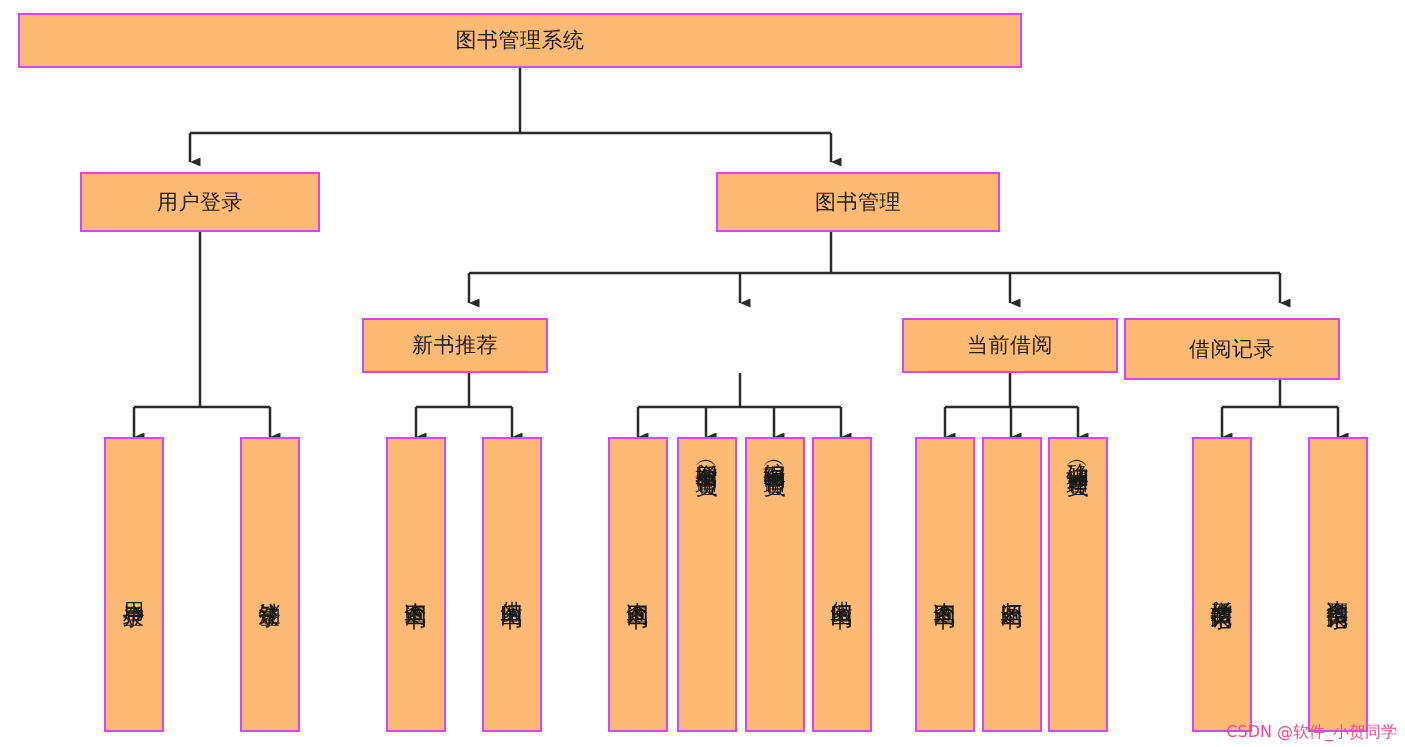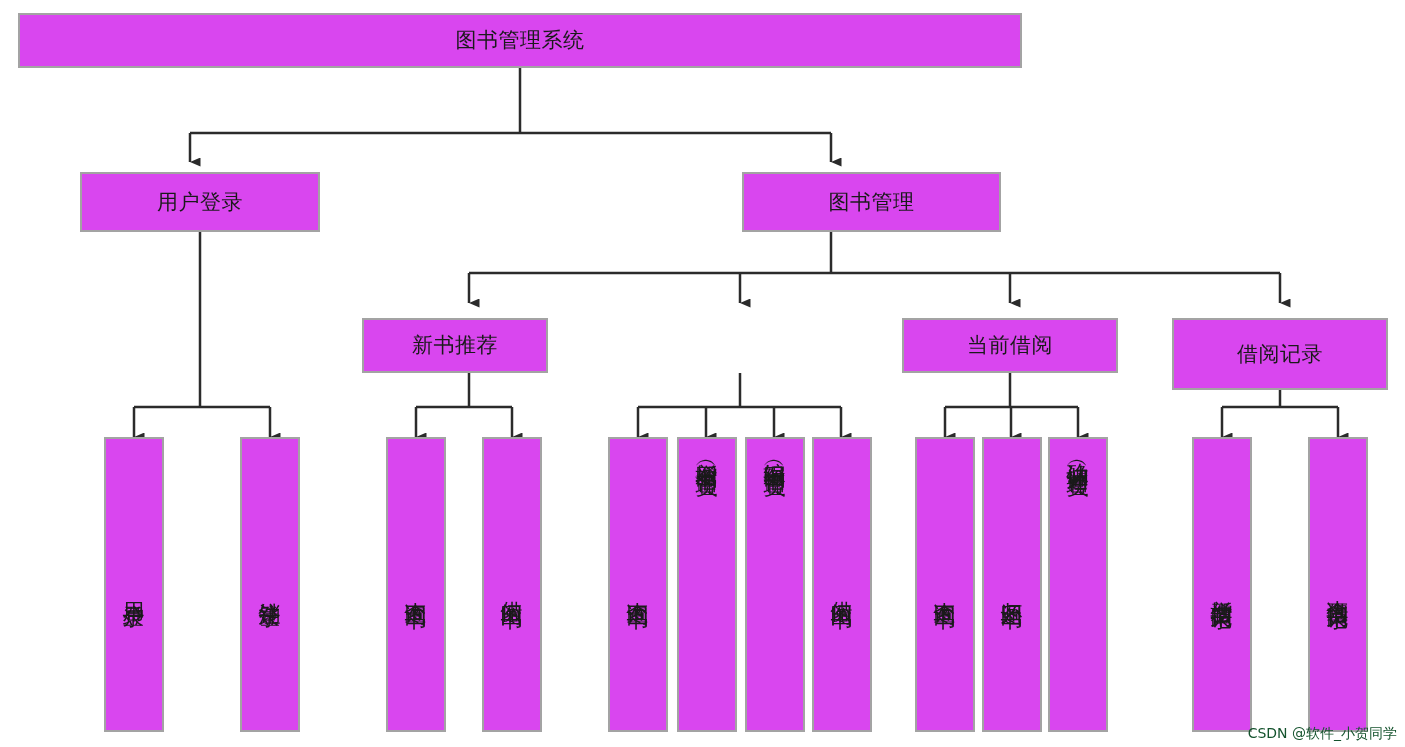--- a/index.html
+++ b/index.html
@@ -21,22 +21,22 @@
   svg.diagram-canvas {
     position: absolute;
     left: 0;
     top: 0;
     width: 1405px;
     height: 747px;
   }
   .node-box {
     position: absolute;
     box-sizing: border-box;
-    border: 2px solid #a3a3a3;
-    background: #d946ef;
+    border: 2px solid #d946ef;
+    background: #fdba74;
     display: flex;
     align-items: center;
     justify-content: center;
     overflow: hidden;
   }
   .node-box.root {
     border-width: 2px;
   }
   .node-label-h {
     font-size: 21px;
@@ -61,22 +61,22 @@
     text-align: left;
     white-space: nowrap;
   }
   .node-box.leaf.center-v {
     align-items: center;
   }
   .watermark {
     position: absolute;
     right: 8px;
     bottom: 4px;
-    font-size: 14px;
-    color: #14532d;
+    font-size: 16px;
+    color: #ec4899;
     white-space: nowrap;
     pointer-events: none;
   }
 </style>
 </head>
 <body>
 
 <div id="diagram-root">
 
   <svg class="diagram-canvas" viewBox="0 0 1405 747" xmlns="http://www.w3.org/2000/svg">
@@ -144,34 +144,34 @@
   </svg>
 
   <div class="node-box root" style="left:18px; top:13px; width:1004px; height:55px;">
     <span class="node-label-h">图书管理系统</span>
   </div>
 
   <div class="node-box" style="left:80px; top:172px; width:240px; height:60px;">
     <span class="node-label-h">用户登录</span>
   </div>
 
-  <div class="node-box" style="left:742px; top:172px; width:259px; height:60px;">
+  <div class="node-box" style="left:716px; top:172px; width:284px; height:60px;">
     <span class="node-label-h">图书管理</span>
   </div>
 
   <div class="node-box" style="left:362px; top:318px; width:186px; height:55px;">
     <span class="node-label-h">新书推荐</span>
   </div>
 
 
   <div class="node-box" style="left:902px; top:318px; width:216px; height:55px;justify-content:center;">
     <span class="node-label-h">当前借阅</span>
   </div>
 
-  <div class="node-box" style="left:1172px; top:318px; width:216px; height:72px;">
+  <div class="node-box" style="left:1124px; top:318px; width:216px; height:62px;">
     <span class="node-label-h">借阅记录</span>
   </div>
 
   <div class="node-box leaf center-v" style="left:104px; top:437px; width:60px; height:295px;">
     <span class="node-label-v">用户登录</span>
   </div>
 
   <div class="node-box leaf center-v" style="left:240px; top:437px; width:60px; height:295px;">
     <span class="node-label-v">注销登录</span>
   </div>

